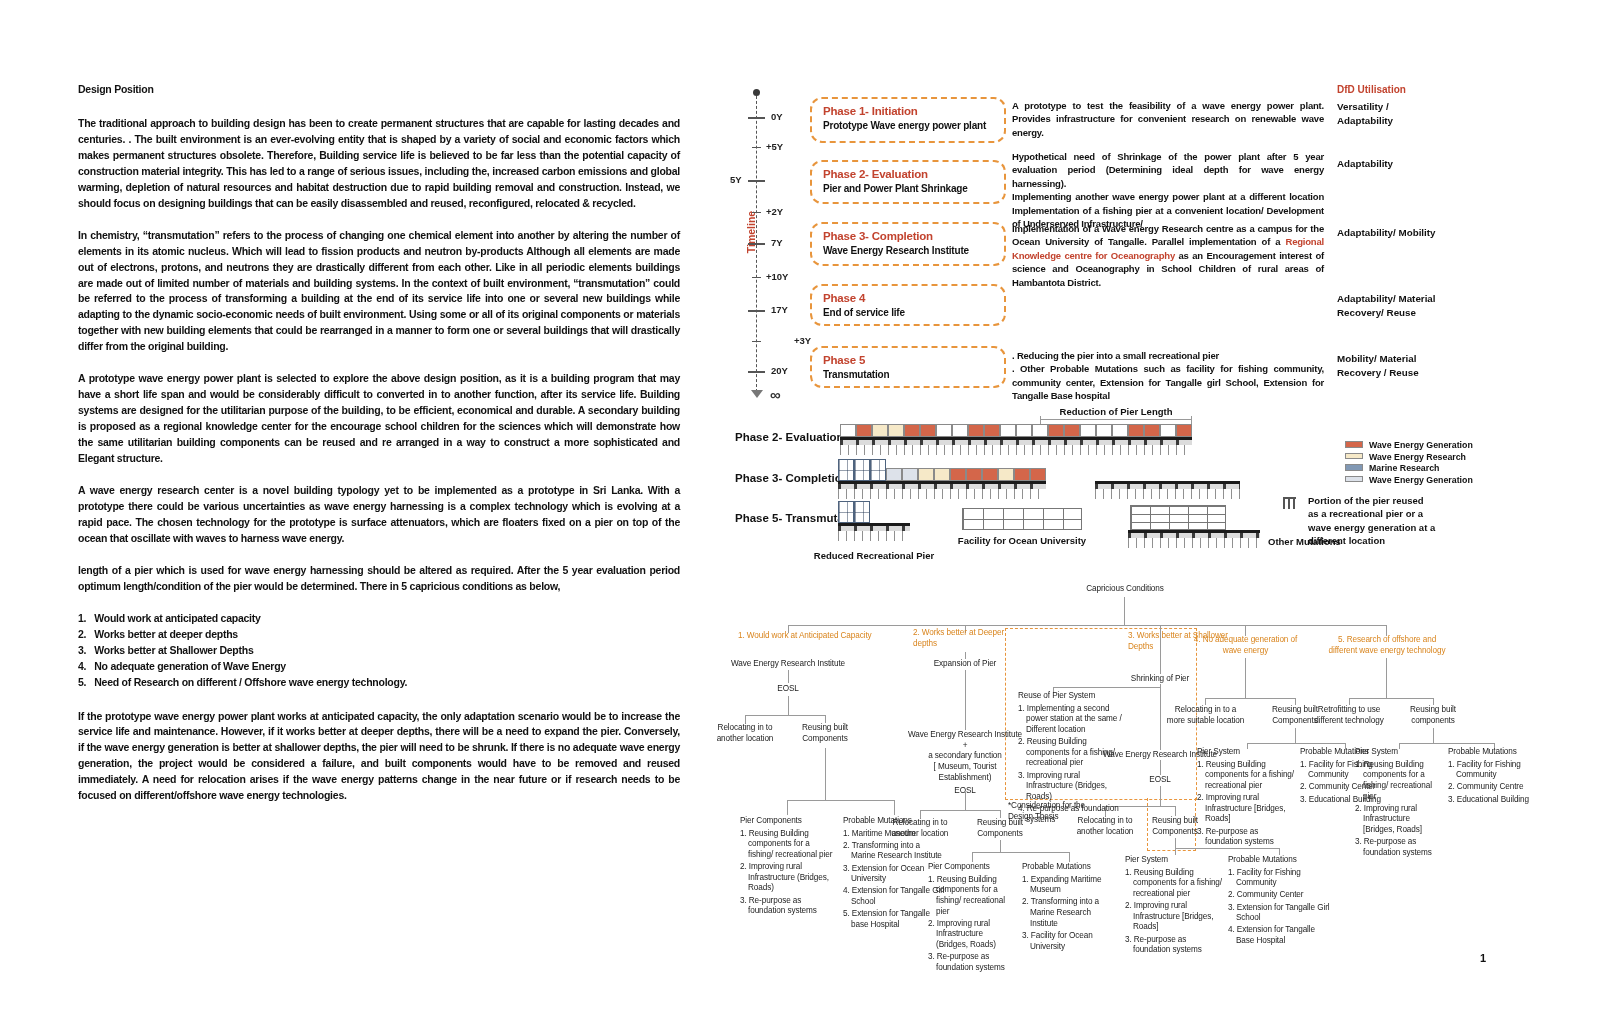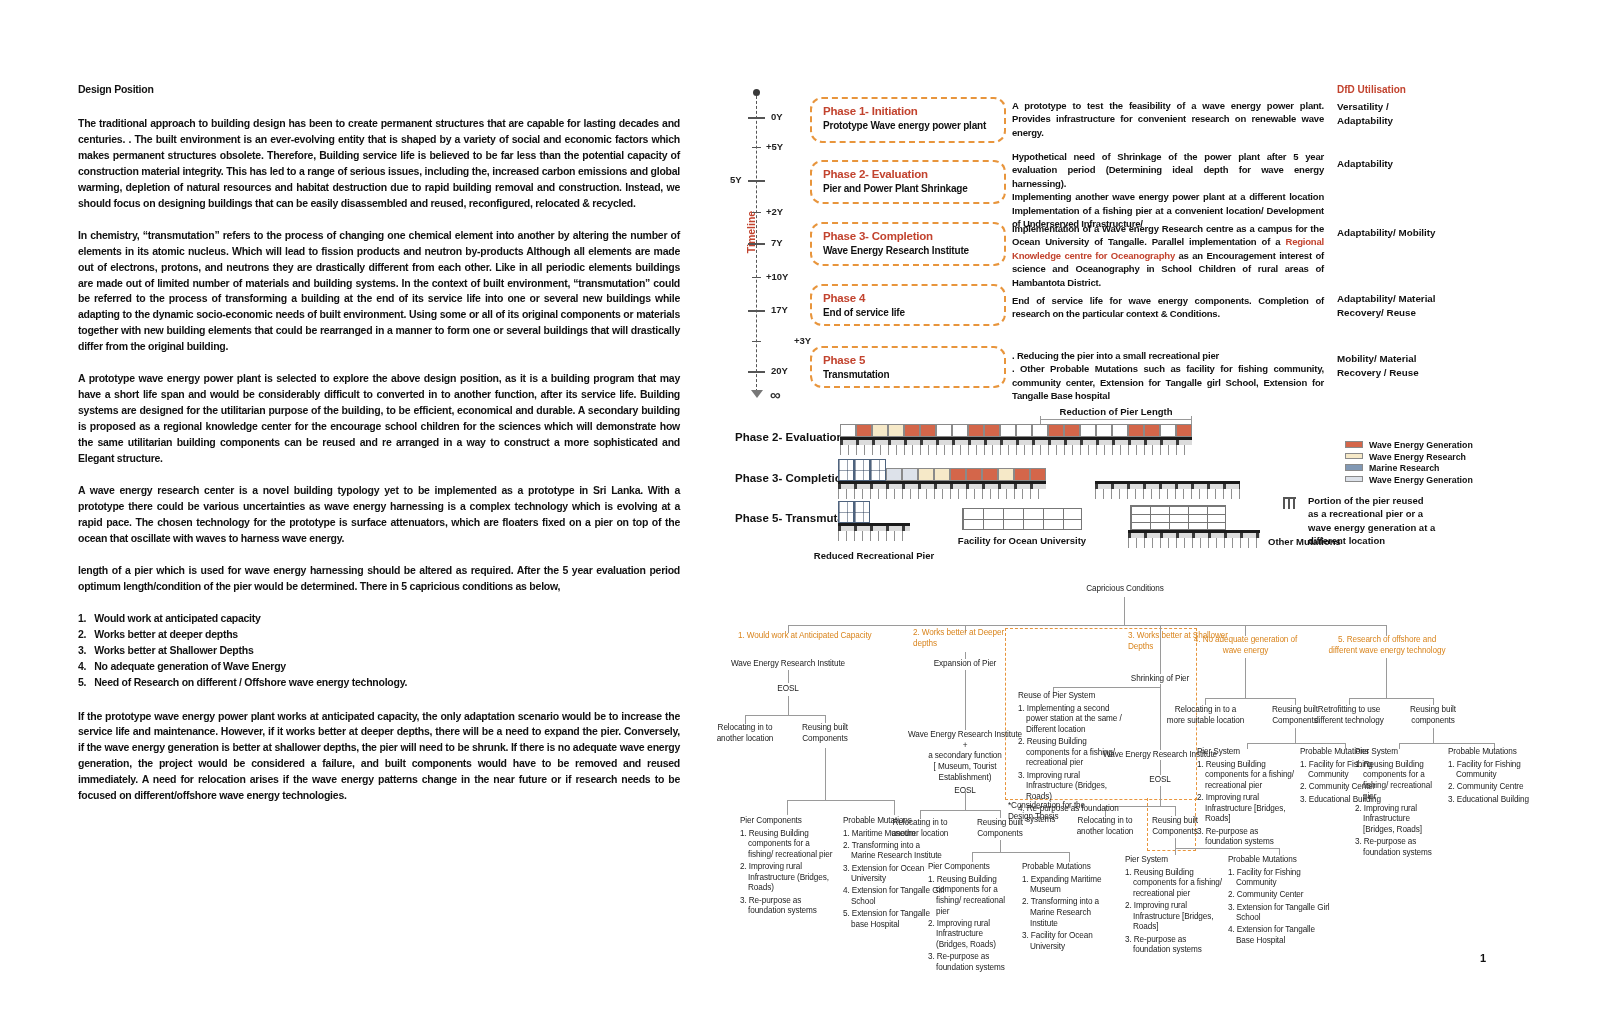--- a/index.html
+++ b/index.html
@@ -149,21 +149,20 @@
   </div>
   <div class="phase-box" style="top:346px;height:42px;">
     <div class="phase-title">Phase 5</div>
     <div class="phase-sub">Transmutation</div>
   </div>
 
   <div class="phase-desc" style="top:99px;">A prototype to test the feasibility of a wave energy power plant. Provides infrastructure for convenient research on renewable wave energy.</div>
   <div class="phase-desc" style="top:150px;">Hypothetical need of Shrinkage of the power plant after 5 year evaluation period (Determining ideal depth for wave energy harnessing).
 Implementing another wave energy power plant at a different location Implementation of a fishing pier at a convenient location/ Development of Underserved Infrastructure/</div>
   <div class="phase-desc" style="top:222px;"><span>Implementation of a Wave energy Research centre as a campus for the Ocean University of Tangalle.  Parallel implementation of a </span><span class="hl">Regional Knowledge centre for Oceanography</span><span> as an Encouragement interest of science and Oceanography in School Children of rural areas of Hambantota District.</span></div>
-  <div class="phase-desc" style="top:294px;">End of service life for wave energy components. Completion of research on the particular context &amp; Conditions.</div>
   <div class="phase-desc" style="top:349px;">.&nbsp;Reducing the pier into a small recreational pier
 .&nbsp;Other Probable Mutations such as facility for fishing community, community center, Extension for Tangalle girl School, Extension for Tangalle Base hospital</div>
 
   <div class="dfd-title">DfD Utilisation</div>
   <div class="dfd-val" style="top:100px;">Versatility /
 Adaptability</div>
   <div class="dfd-val" style="top:157px;">Adaptability</div>
   <div class="dfd-val" style="top:226px;">Adaptability/ Mobility</div>
   <div class="dfd-val" style="top:292px;">Adaptability/ Material
 Recovery/ Reuse</div>

